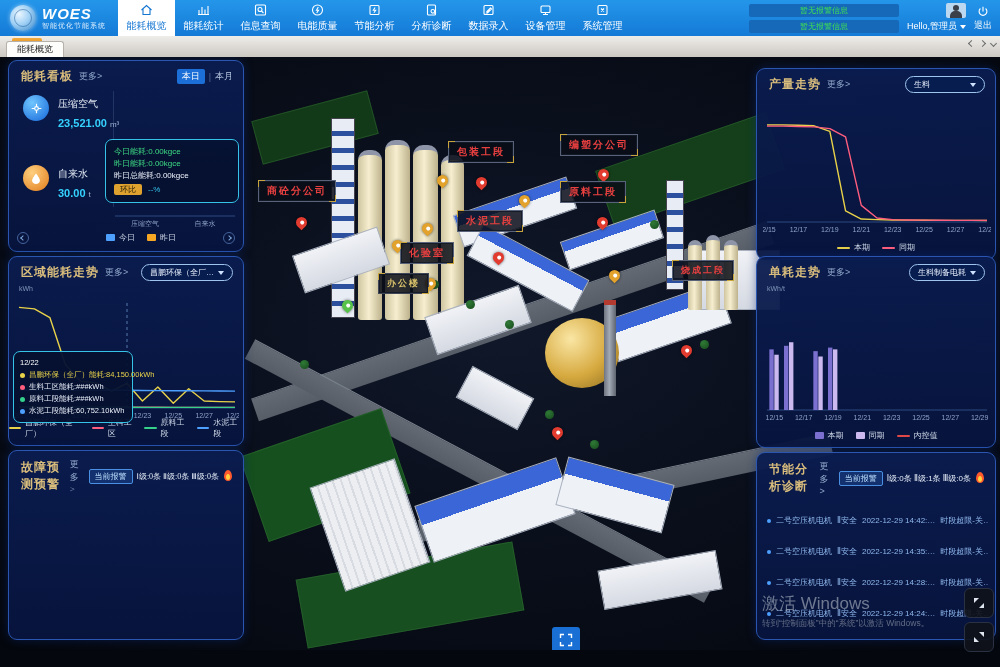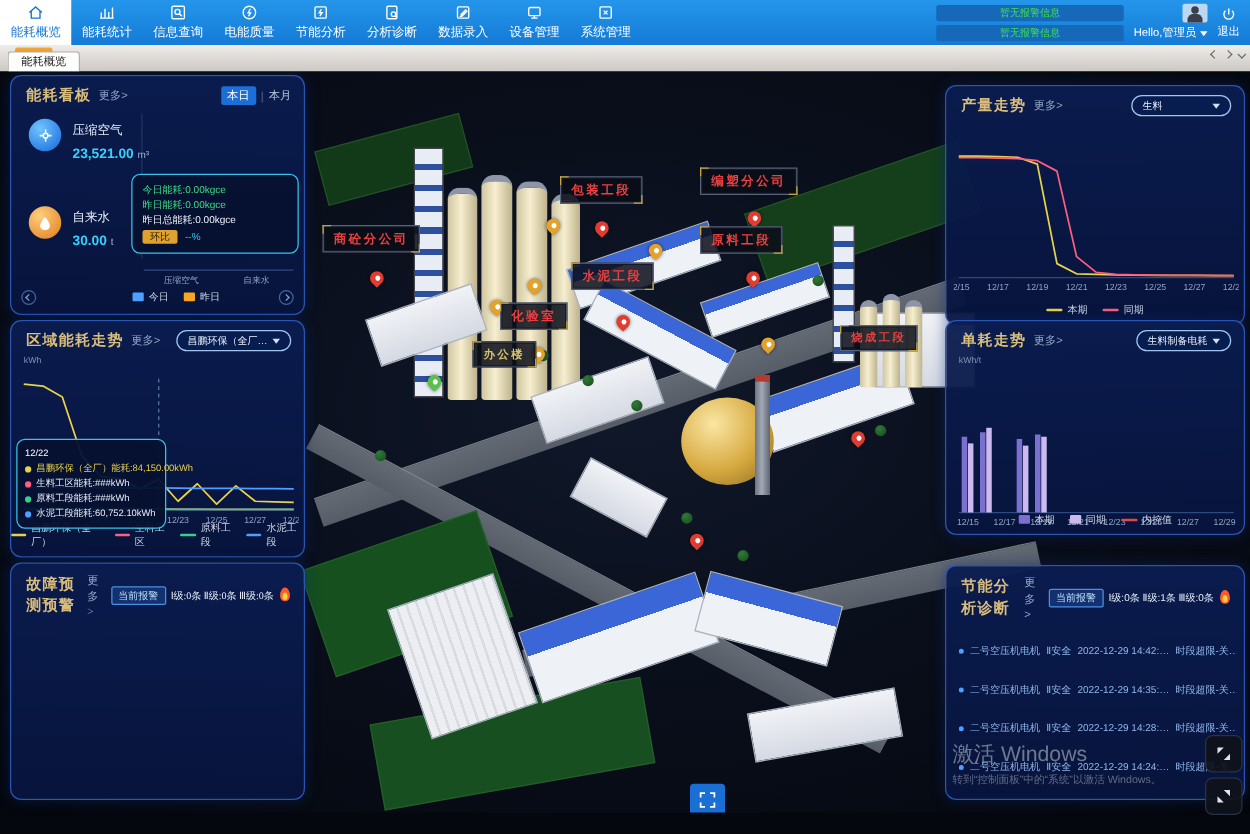--- a/index.html
+++ b/index.html
@@ -106,20 +106,27 @@
 #watermark .w2{font-size:8.5px;margin-top:3px;color:rgba(185,192,202,.5);}
 .floatbtn{position:absolute;left:964px;width:30px;height:30px;background:rgba(15,18,26,.92);border:1px solid #2a3142;border-radius:6px;z-index:9;display:flex;align-items:center;justify-content:center;cursor:pointer;}
 svg.ic{display:block;}
 </style>
 </head>
 <body>
 
 <div id="stage">
 
   <div id="topnav">
+    <div class="logo">
+      <span class="globe"></span>
+      <span class="logo-txt">
+        <div class="t1">WOES</div>
+        <div class="t2">智能优化节能系统</div>
+      </span>
+    </div>
     <div class="nav-items">
       <div class="nav-it active">
         <svg class="ic" width="15" height="14" viewBox="0 0 14 14">
             <path d="M2 7 L7 2.5 L12 7 M3.5 6 V11.5 H10.5 V6"></path>
           </svg>
         <span>能耗概览</span>
       </div>
       <div class="nav-it">
         <svg class="ic" width="15" height="14" viewBox="0 0 14 14">
             <path d="M2.5 11.5 V7 M5.5 11.5 V4 M8.5 11.5 V6.5 M11.5 11.5 V3 M1.5 11.5 H12.5"></path>
@@ -448,21 +455,21 @@
           <span class="lg-line" style="background: rgb(232, 210, 74);"></span>
           <span>本期</span>
         </span>
         <span class="lg-item">
           <span class="lg-line" style="background: rgb(255, 94, 126);"></span>
           <span>同期</span>
         </span>
       </div>
   </div>
 
-  <div class="panel" id="p-unit" style="left:756px;top:256px;width:240px;height:172px;">
+  <div class="panel" id="p-unit" style="left:756px;top:256px;width:240px;height:192px;">
     <div class="ph">
       <span class="ttl">单耗走势</span>
       <span class="more">更多&gt;</span>
       <span class="right pill">
           <span>生料制备电耗</span>
           <span class="caret"></span>
         </span>
     </div>
     <div class="ylab">kWh/t</div>
     <svg width="228" height="128" style="position:absolute;left:6px;top:38px;">

